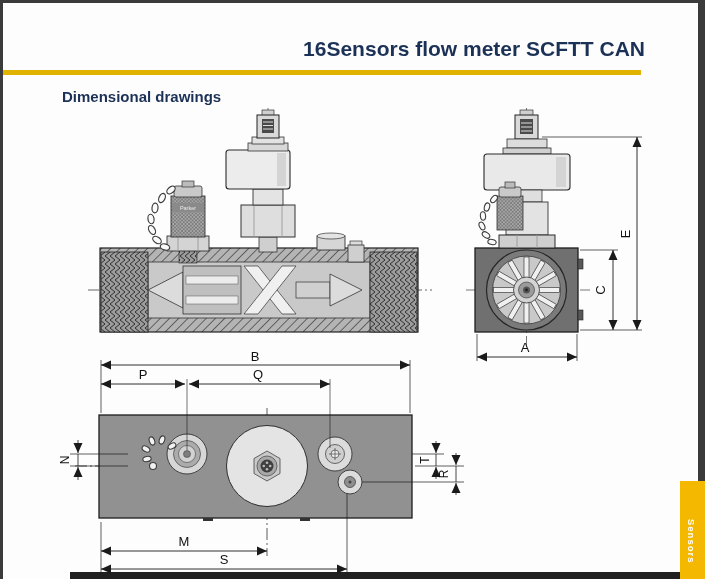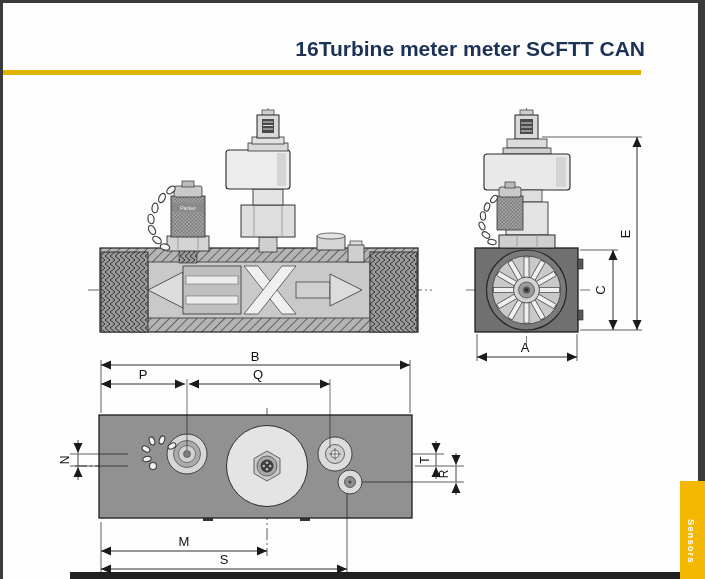--- a/index.html
+++ b/index.html
@@ -36,23 +36,24 @@
 <body>
 
 <div class="screen">
 
   <div class="border-top"></div>
   <div class="border-left"></div>
   <div class="border-right"></div>
   <div class="bottom-bar"></div>
 
   <div class="page-title">
-    <span class="chapter">16</span><span>Turbine meter meter SCFTT CAN</span>
+    <span class="chapter">16</span><span>Sensors flow meter SCFTT CAN</span>
   </div>
   <div class="yellow-rule"></div>
+  <div class="section-heading">Dimensional drawings</div>
 
   <svg class="drawing-svg" width="705" height="579" viewBox="0 0 705 579">
     <defs>
       <marker id="arr" markerUnits="userSpaceOnUse" markerWidth="12" markerHeight="12" viewBox="0 0 12 12" refX="11" refY="6" orient="auto-start-reverse">
         <path d="M1,1.5 L11,6 L1,10.5 z" fill="#1a1a1a"></path>
       </marker>
       <pattern id="hatch" patternUnits="userSpaceOnUse" width="6.5" height="6.5" patternTransform="rotate(45)">
         <rect width="6.5" height="6.5" fill="#b4b4b4"></rect>
         <line x1="0" y1="0" x2="0" y2="6.5" stroke="#4c4c4c" stroke-width="1.6"></line>
       </pattern>

